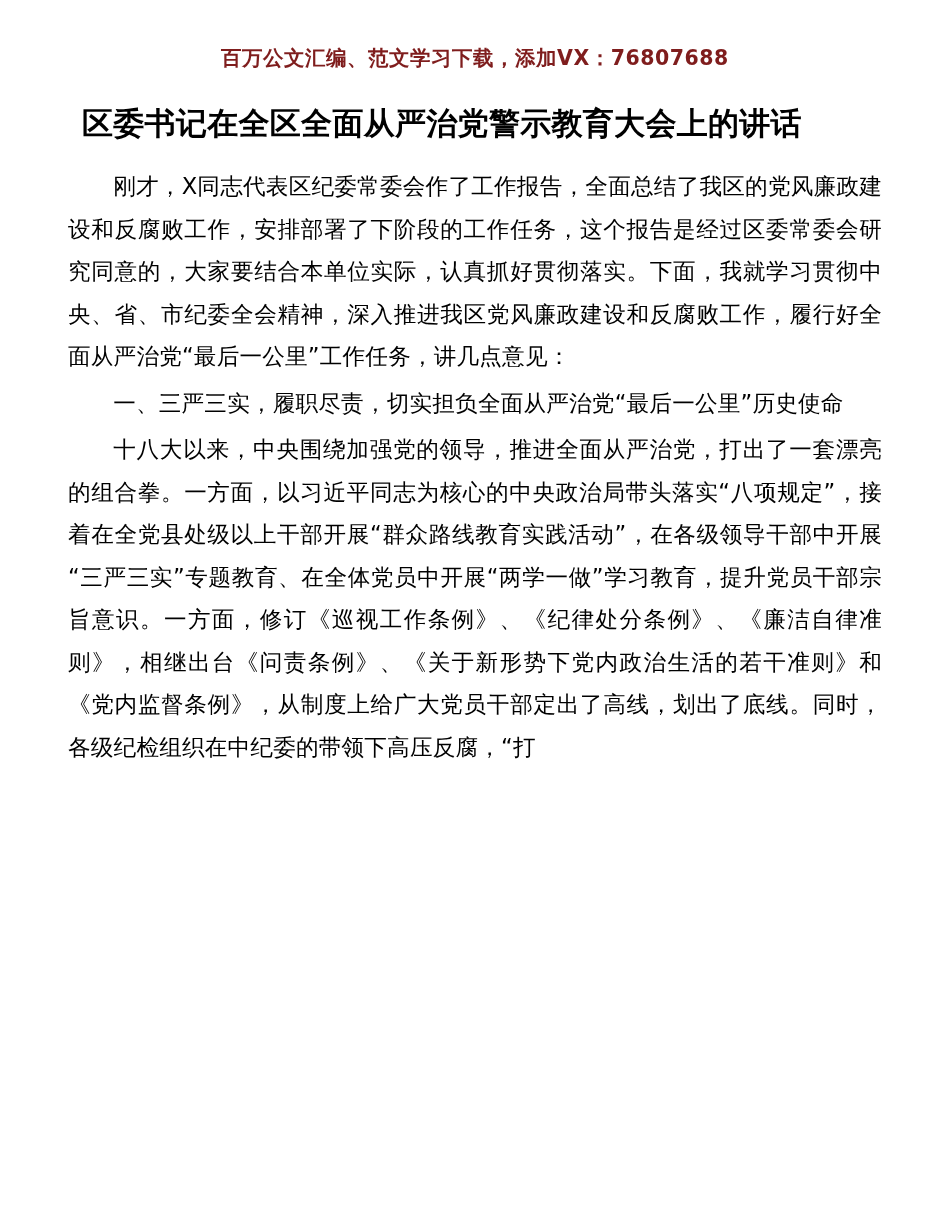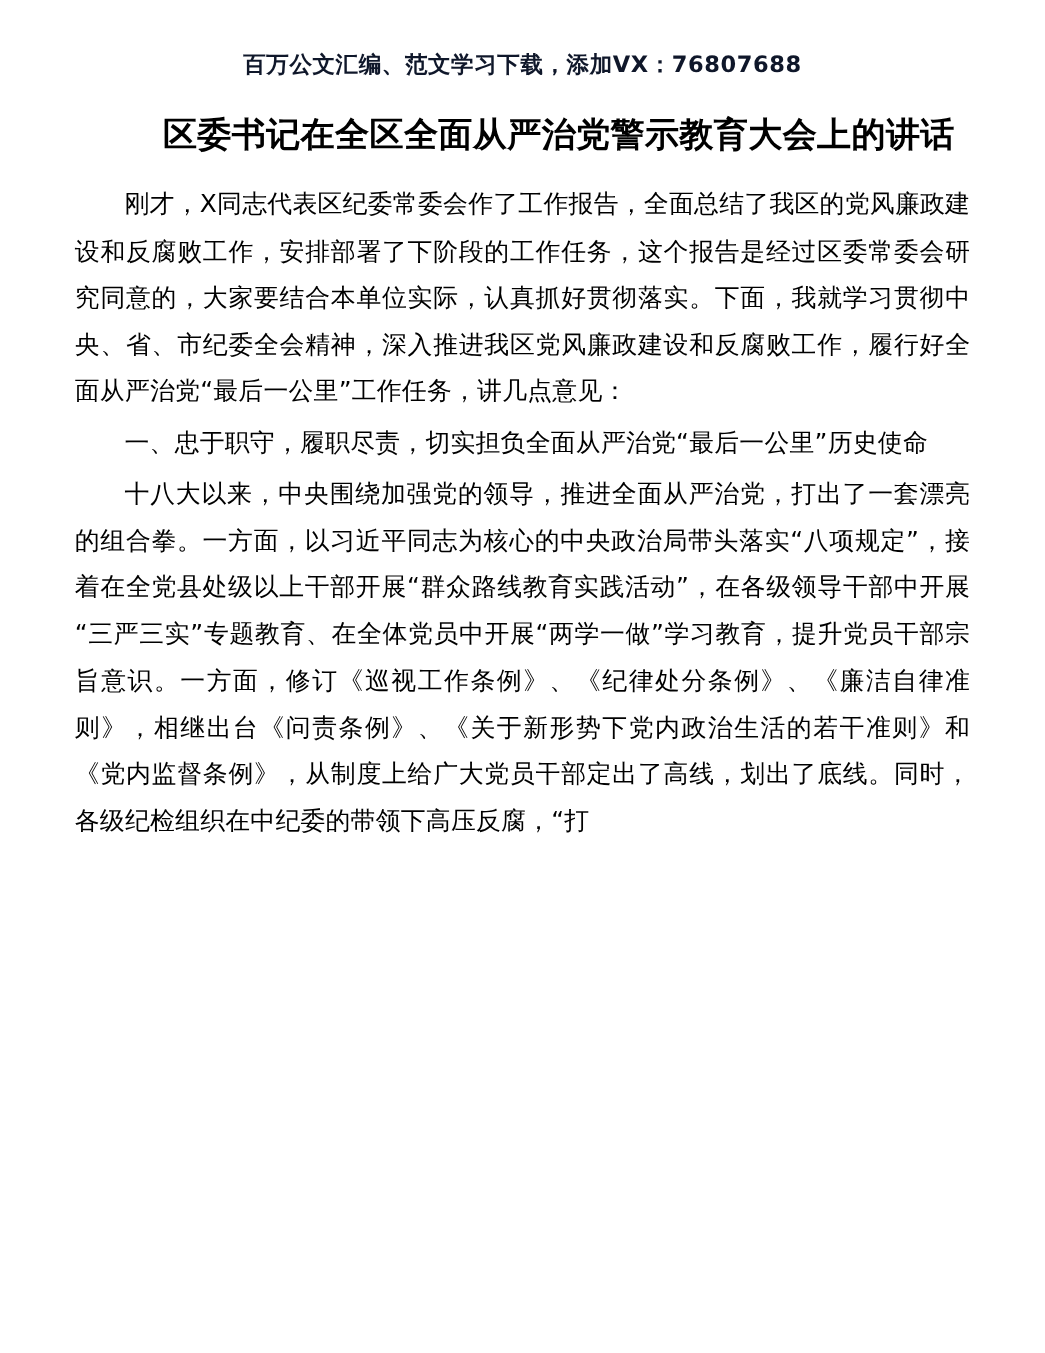--- a/index.html
+++ b/index.html
@@ -17,29 +17,29 @@
   .page {
     position: relative;
     width: 950px;
     height: 1230px;
     box-sizing: border-box;
     padding: 0 68px;
   }
   .watermark {
     margin-top: 44px;
     text-align: center;
-    color: #0f172a;
+    color: #7f1d1d;
     font-size: 20.5px;
     font-weight: bold;
     letter-spacing: 0.5px;
     line-height: 1.4;
   }
   .doc-title {
     margin-top: 28px;
-    text-align: right;
+    text-align: left;
     font-size: 31px;
     font-weight: bold;
     line-height: 1.42;
     letter-spacing: 0.3px;
     padding: 0 14px;
   }
   .body-text {
     margin-top: 20px;
   }
   p.para {
@@ -59,17 +59,17 @@
 <body>
 
 <div class="page">
 
   <div class="watermark">百万公文汇编、范文学习下载，添加VX：76807688</div>
 
   <h1 class="doc-title">区委书记在全区全面从严治党警示教育大会上的讲话</h1>
 
   <div class="body-text">
     <p class="para">刚才，X同志代表区纪委常委会作了工作报告，全面总结了我区的党风廉政建设和反腐败工作，安排部署了下阶段的工作任务，这个报告是经过区委常委会研究同意的，大家要结合本单位实际，认真抓好贯彻落实。下面，我就学习贯彻中央、省、市纪委全会精神，深入推进我区党风廉政建设和反腐败工作，履行好全面从严治党“最后一公里”工作任务，讲几点意见：</p>
-    <p class="para sub">一、忠于职守，履职尽责，切实担负全面从严治党“最后一公里”历史使命</p>
+    <p class="para sub">一、三严三实，履职尽责，切实担负全面从严治党“最后一公里”历史使命</p>
     <p class="para">十八大以来，中央围绕加强党的领导，推进全面从严治党，打出了一套漂亮的组合拳。一方面，以习近平同志为核心的中央政治局带头落实“八项规定”，接着在全党县处级以上干部开展“群众路线教育实践活动”，在各级领导干部中开展“三严三实”专题教育、在全体党员中开展“两学一做”学习教育，提升党员干部宗旨意识。一方面，修订《巡视工作条例》、《纪律处分条例》、《廉洁自律准则》，相继出台《问责条例》、《关于新形势下党内政治生活的若干准则》和《党内监督条例》，从制度上给广大党员干部定出了高线，划出了底线。同时，各级纪检组织在中纪委的带领下高压反腐，“打</p>
   </div>
 
 </div>
 
 </body></html>

